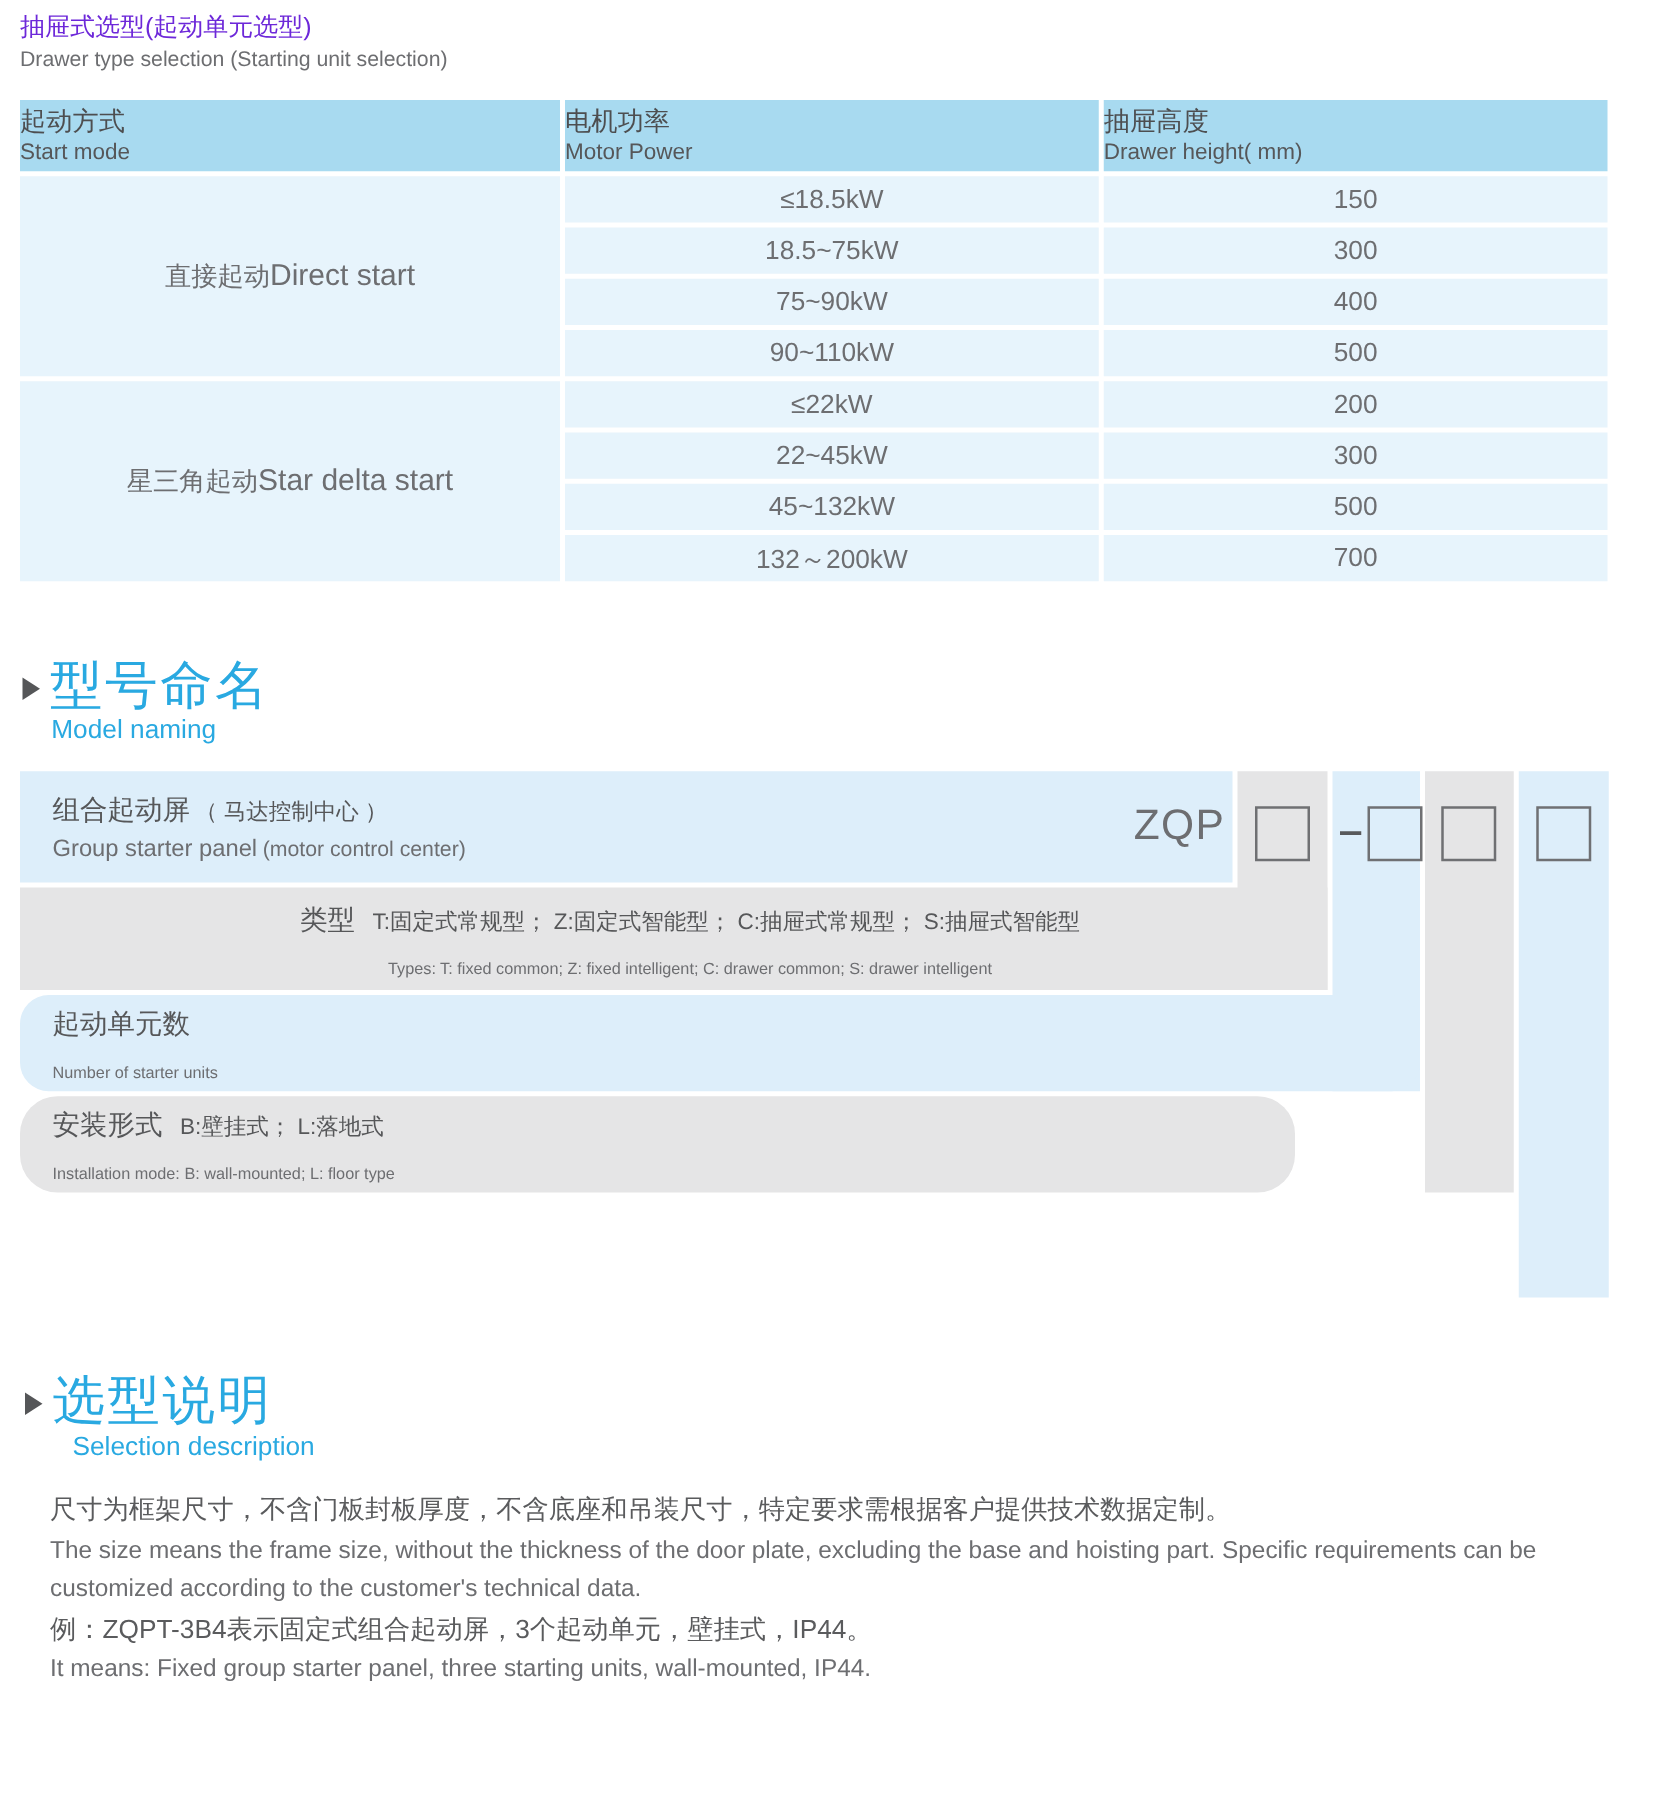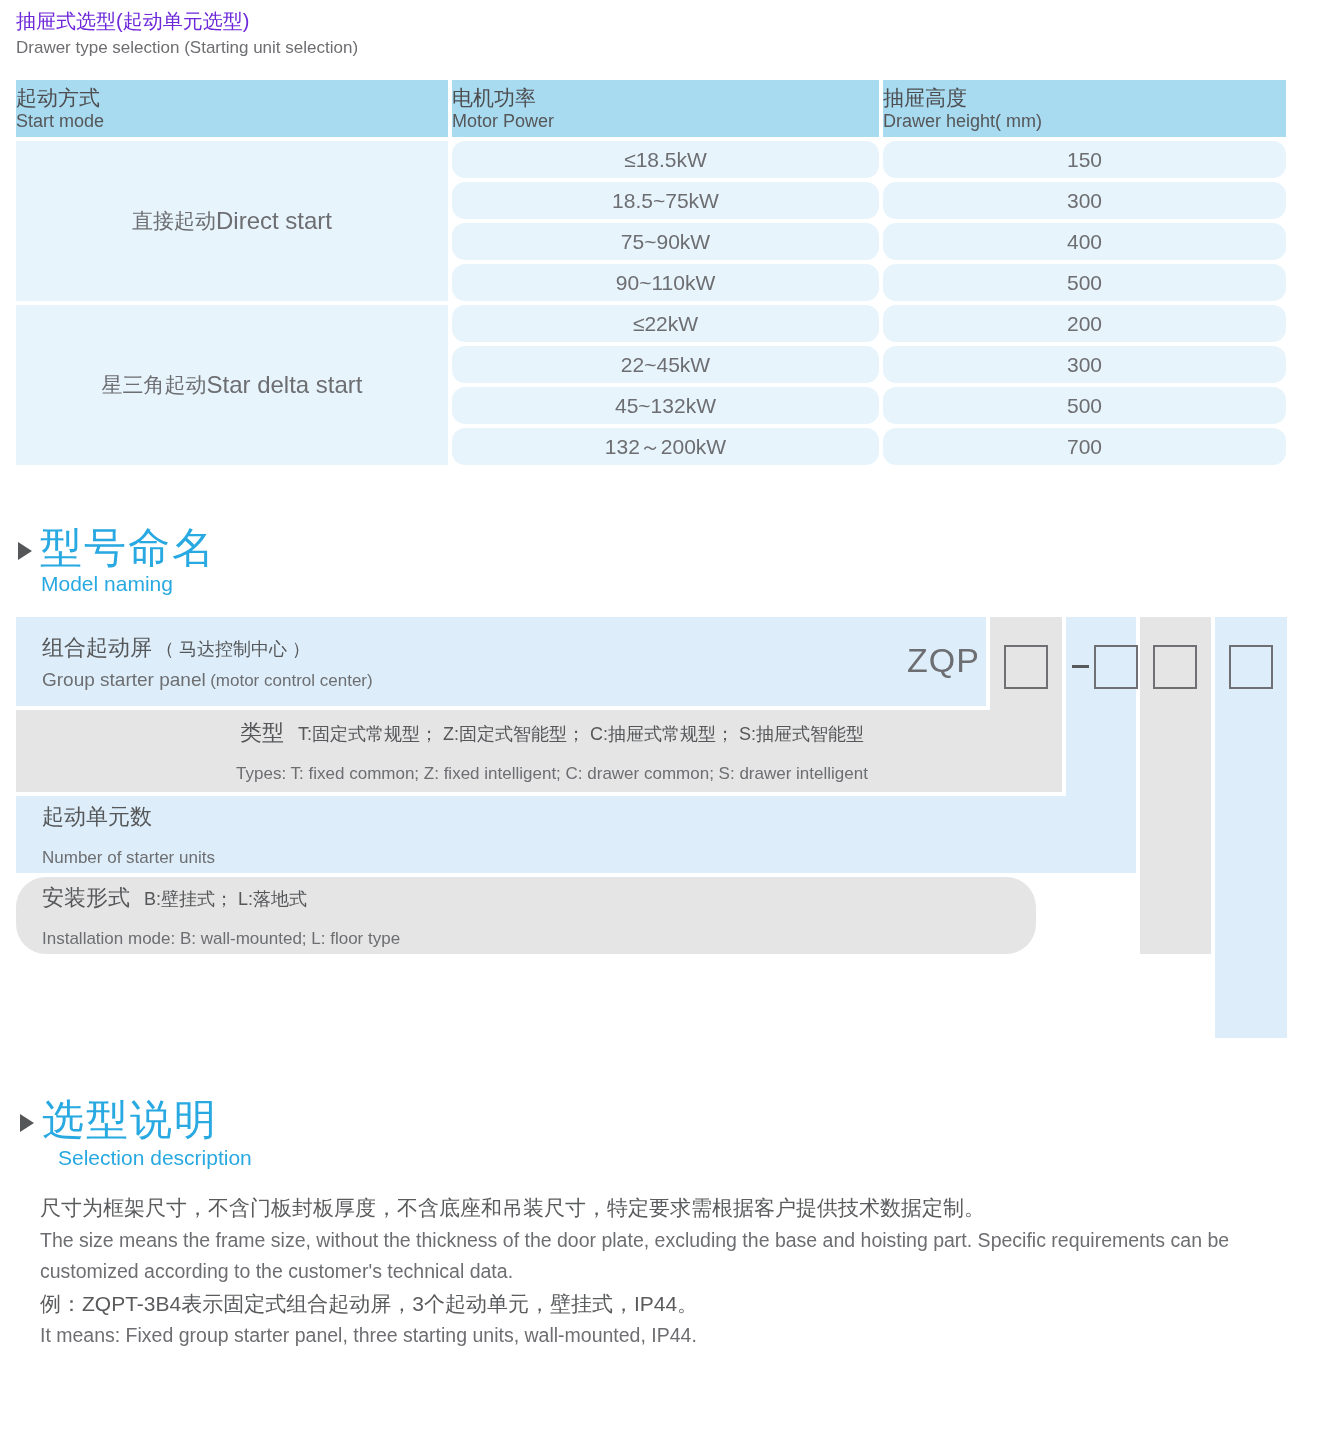--- a/index.html
+++ b/index.html
@@ -25,21 +25,21 @@
     gap:4px;
   }
   .th {
     background:#a8daf0; display:flex; flex-direction:column;
     align-items:flex-start; justify-content:center; text-align:center;
   }
   .th .zh { font-size:21px; color:#4d4e50; line-height:1.25; }
   .th .en { font-size:18px; color:#565759; line-height:1.2; }
   .cell {
     background:#e7f4fc; display:flex; align-items:center; justify-content:center;
-    font-size:21px; color:#6d6e71; text-align:center;border-radius:13px;
+    font-size:21px; color:#6d6e71; text-align:center;
   }
   .group-cell {
     grid-row:span 4; background:#e7f4fc;
     display:flex; flex-direction:row; align-items:center; justify-content:center;
   }
   .group-cell .zh { font-size:21px; color:#6d6e71; }
   .group-cell .en { font-size:24px; color:#6d6e71; }
 
   
   .section-head { position:absolute; left:16px; }
@@ -58,21 +58,21 @@
   .nrow {
     position:absolute; left:0; display:flex; flex-direction:column; justify-content:center;
     padding-left:26px;
   }
   .nrow .l1 { white-space:nowrap; }
   .nrow .l2 { white-space:nowrap; }
   .zh-label { font-size:22px; color:#565759; }
   .zh-detail { font-size:18px; color:#565759; margin-left:14px; }
   .en-label { font-size:19px; color:#6d6e71; }
   .en-detail { font-size:17px; color:#6d6e71; }
-  .en-line { font-size:17px; color:#6d6e71; margin-top:16px; }
+  .en-line { font-size:13px; color:#6d6e71; margin-top:16px; }
   .code-prefix {
     position:absolute; right:6px; top:24px; font-size:34px; color:#6d6e71; letter-spacing:1px;
   }
   .digit-box {
     position:absolute; top:28px; width:44px; height:44px;
     border:2px solid #6f7073; background:transparent;
   }
   .dash {
     position:absolute; top:48px; width:17px; height:3px; background:#58595b;
   }
@@ -155,21 +155,21 @@
       <span class="code-prefix">ZQP</span>
     </div>
 
     <div class="nrow bg-gray" style="top:93px; height:82px; width:1046px;text-align:center;">
       <div class="l1">
         <span class="zh-label">类型</span><span class="zh-detail">T:固定式常规型； Z:固定式智能型； C:抽屉式常规型； S:抽屉式智能型</span>
       </div>
       <div class="en-line">Types: T: fixed common; Z: fixed intelligent; C: drawer common; S: drawer intelligent</div>
     </div>
 
-    <div class="nrow bg-blue" style="top:179px; height:77px; width:1120px;">
+    <div class="nrow bg-blue" style="top:179px; height:77px; width:1120px;border-radius:23px;">
       <div class="l1"><span class="zh-label">起动单元数</span></div>
       <div class="en-line">Number of starter units</div>
     </div>
 
     <div class="nrow bg-gray" style="top:260px; height:77px; width:1020px;border-radius:30px;">
       <div class="l1">
         <span class="zh-label">安装形式</span><span class="zh-detail">B:壁挂式； L:落地式</span>
       </div>
       <div class="en-line">Installation mode: B: wall-mounted; L: floor type</div>
     </div>

